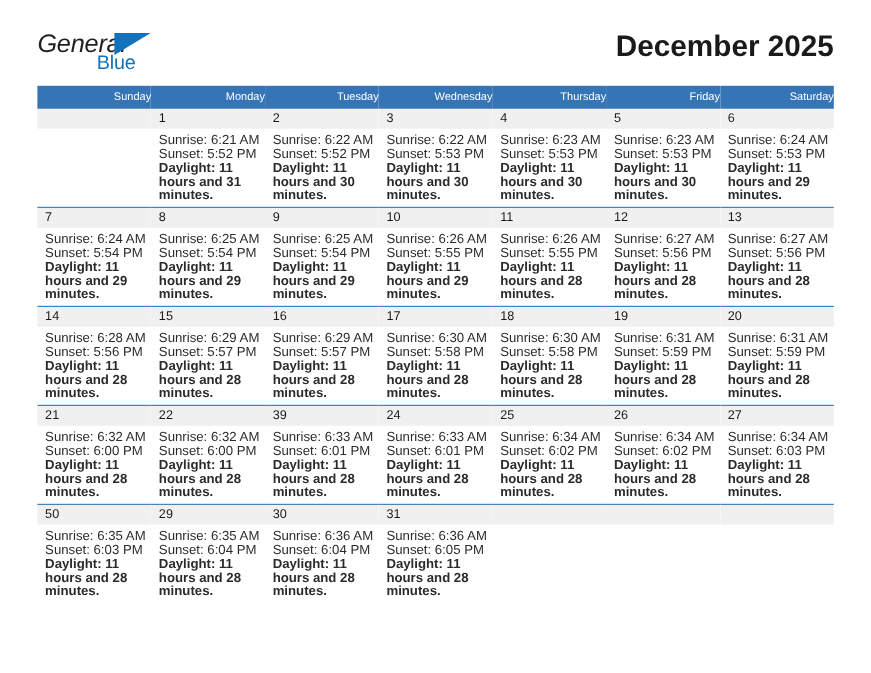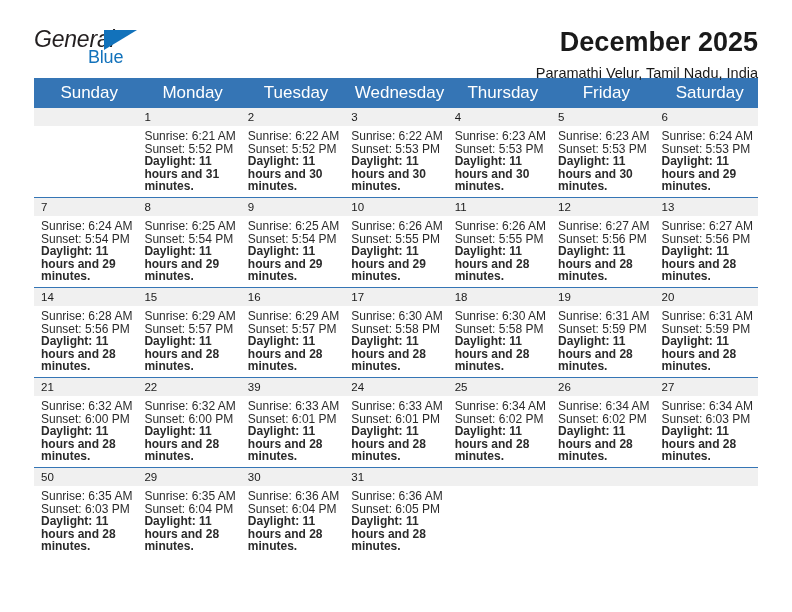--- a/index.html
+++ b/index.html
@@ -83,23 +83,23 @@
   
   .cal {
     margin-top: 6px;
     width: 724px;
     border-collapse: collapse;
     table-layout: fixed;
   }
   .cal th {
     background: #3575b5;
     color: #ffffff;
-    font-size: 17px;
+    font-size: 10px;
     font-weight: normal;
-    text-align: center;
+    text-align: right;
     padding: 5px 0 5px 7px;
     height: 20px;
     box-sizing: border-box;
     border: none;
   }
   .cal td {
     vertical-align: top;
     padding: 0;
     width: 103.43px;
     height: 89px;
@@ -145,21 +145,20 @@
   <div class="top">
 
     <div class="brand">
       <span class="brand-general">General</span>
       <span class="brand-tri"></span>
       <span class="brand-blue">Blue</span>
     </div>
 
     <div class="titles">
       <div class="cal-title">December 2025</div>
-      <div class="cal-sub">Paramathi Velur, Tamil Nadu, India</div>
     </div>
 
   </div>
 
   <table class="cal">
     <thead>
       <tr>
         <th>Sunday</th>
         <th>Monday</th>
         <th>Tuesday</th>

